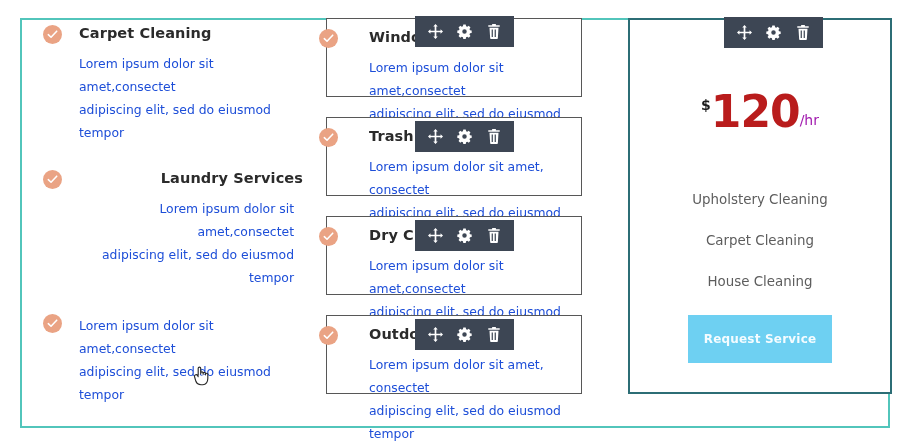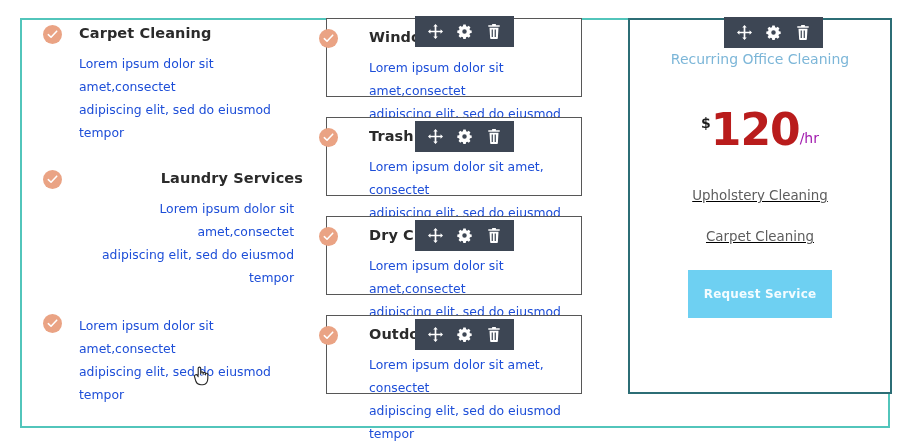--- a/index.html
+++ b/index.html
@@ -132,21 +132,21 @@
     color: #b91c1c;
     line-height: .92;
     letter-spacing: -1px;
   }
   .price-unit {
     font-size: 14px;
     color: #a21caf;
     align-self: flex-end;
     margin-bottom: 4px;
   }
-  .price-features { margin-top: 38px; text-decoration: underline; }
+  .price-features { margin-top: 60px; }
   .price-feature {
     font-size: 13.4px;
     color: #5d5d5d;
     margin-bottom: 25px;
     line-height: 16px;
   }
   .request-btn {
     display: block;
     margin: 8px auto 0 auto;
     width: 144px; height: 48px;
@@ -337,31 +337,31 @@
               <path d="M5 0h4v1.2h4.1v1.6H.9V1.2H5V0zM2.2 4.1h9.6l-.7 11.1a.9.9 0 01-.9.8H3.8a.9.9 0 01-.9-.8L2.2 4.1zm2.3 1.8v8h1.3v-8H4.5zm3.2 0v8H9v-8H7.7z"></path>
             </svg>
         </span>
       </div>
     </div>
   </div>
 
   <div class="col col-right">
     <div class="price-panel">
 
-      <p class="price-title">Recurring Office Cleaning</p>
 
       <div class="price-amount-wrap">
         <span class="price-currency">$</span>
         <span class="price-value">120</span>
         <span class="price-unit">/hr</span>
       </div>
 
       <div class="price-features">
         <p class="price-feature">Upholstery Cleaning</p>
         <p class="price-feature">Carpet Cleaning</p>
+        <p class="price-feature">House Cleaning</p>
       </div>
 
       <button class="request-btn">Request Service</button>
 
       <div class="hover-toolbar" style="left:94px;top:-3px;">
         <span class="tb-btn">
           <svg width="15" height="15" viewBox="0 0 16 16">
               <path d="M8 0 L10.4 2.6 H8.9 V7.1 H13.4 V5.6 L16 8 L13.4 10.4 V8.9 H8.9 V13.4 H10.4 L8 16 L5.6 13.4 H7.1 V8.9 H2.6 V10.4 L0 8 L2.6 5.6 V7.1 H7.1 V2.6 H5.6 Z"></path>
             </svg>
         </span>

